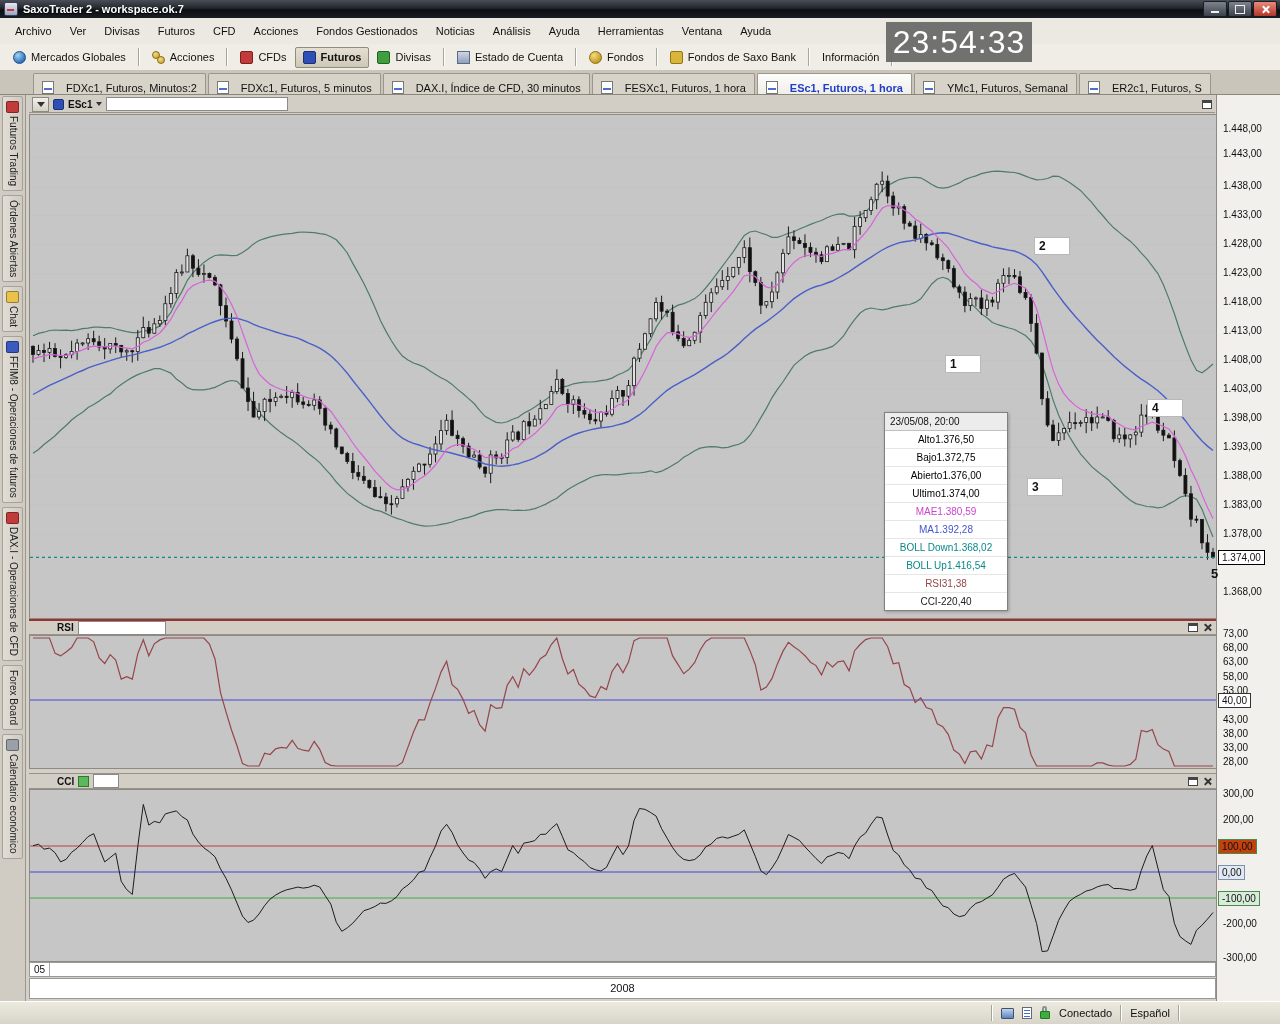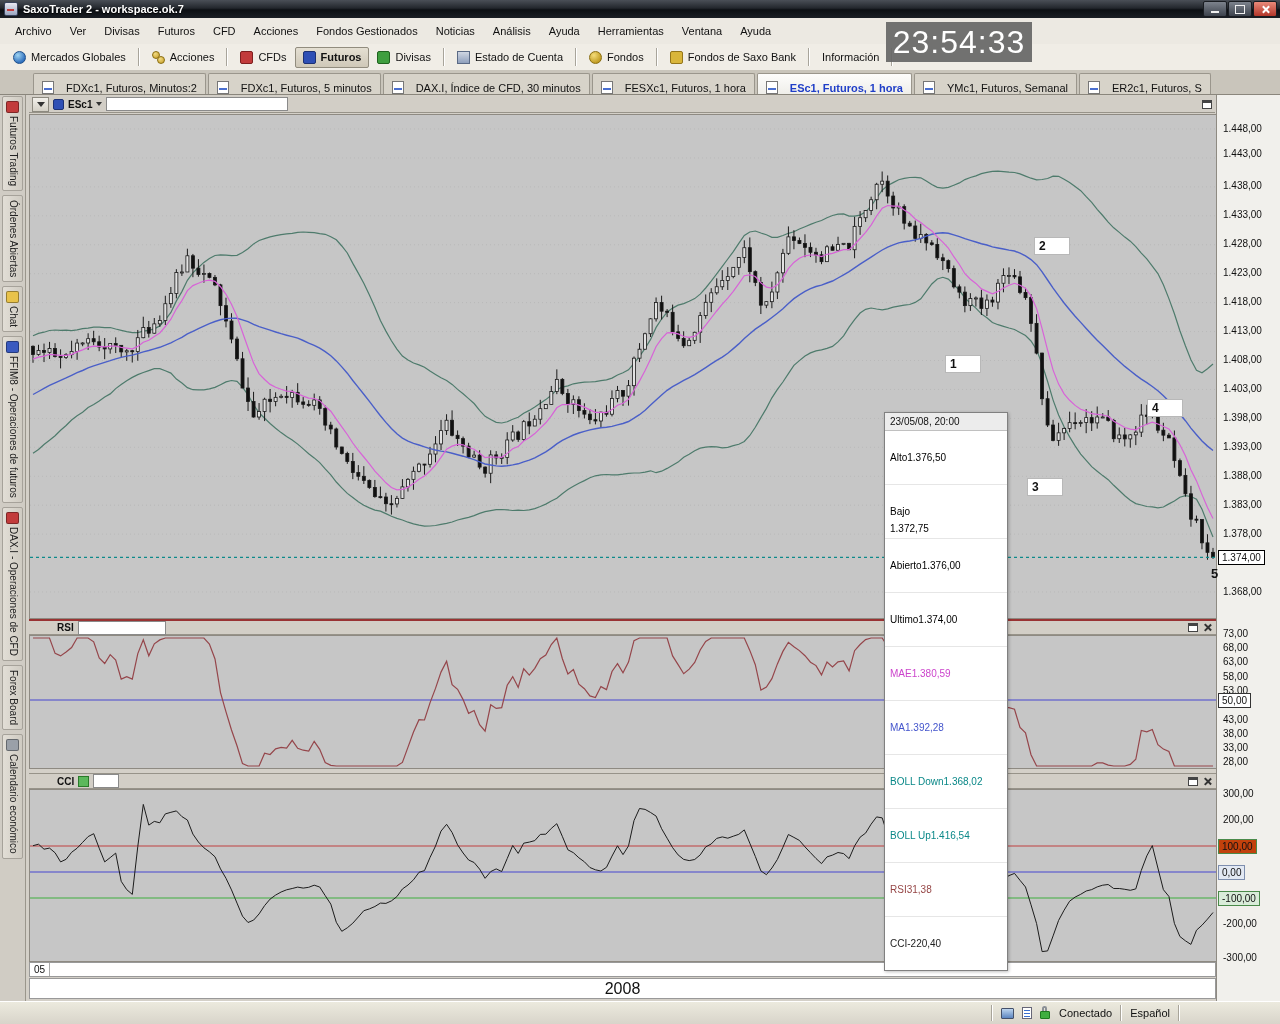--- a/index.html
+++ b/index.html
@@ -80,34 +80,34 @@
   .rsi-header,.cci-header{position:absolute;left:4px;width:1187px;height:16px;background:#d2cec6;
     display:flex;align-items:center;gap:4px;padding:0 3px 0 28px;box-sizing:border-box;border-bottom:1px solid #979389;}
   .rsi-header{top:525px;border-top:2px solid #993333;}
   .cci-header{top:679px;border-top:1px solid #979389;}
   .pane-label{font-size:10px;font-weight:bold;}
   .swatch{width:9px;height:9px;background:#5cb85c;border:1px solid #2a7a2a;}
   .date-strip{position:absolute;left:4px;top:868px;width:1187px;height:15px;background:#fff;border:1px solid #999;
     box-sizing:border-box;display:flex;align-items:center;font-size:10px;}
   .date-cell{padding:0 4px;border-right:1px solid #aaa;height:100%;display:flex;align-items:center;}
   .year-strip{position:absolute;left:4px;top:884px;width:1187px;height:21px;background:#fff;border:1px solid #999;
-    box-sizing:border-box;text-align:center;line-height:19px;font-size:16px;}
+    box-sizing:border-box;text-align:center;line-height:19px;font-size:11px;}
   .axis-col{position:absolute;right:0;top:0;width:64px;height:100%;background:#f1f0ec;border-left:1px solid #8e8a82;
     font-size:10px;box-sizing:border-box;}
   .axis-label{position:absolute;left:3px;height:13px;line-height:13px;padding:0 3px;white-space:nowrap;color:#111;}
   .axis-label.boxed{background:#fff;border:1px solid #333;left:1px;}
   
   .annot{position:absolute;width:34px;height:16px;background:#fff;box-shadow:0 0 0 1px #b8b8b8;
     font-size:12px;font-weight:bold;line-height:16px;padding-left:4px;box-sizing:border-box;z-index:25;}
   .annot-plain{position:absolute;font-size:13px;font-weight:bold;z-index:25;}
   
   .datawin{position:absolute;left:859px;top:318px;width:122px;background:#fff;border:1px solid #808080;
     font-size:10px;z-index:45;box-shadow:1px 1px 3px rgba(0,0,0,0.25);}
   .dw-header{height:17px;line-height:17px;padding:0 5px;background:#ececec;border-bottom:1px solid #c0c0c0;}
-  .dw-row{height:17px;line-height:17px;display:flex;justify-content:flex-start;padding:18px 5px;border-bottom:1px solid #e6e6e6;}
+  .dw-row{height:17px;line-height:17px;display:flex;justify-content:center;padding:0 5px;border-bottom:1px solid #e6e6e6;}
   .dw-row:last-child{border-bottom:none;}
   
   .statusbar{position:absolute;left:0;bottom:0;right:0;height:22px;background:linear-gradient(#eceade,#d8d4ca);
     border-top:1px solid #fff;display:flex;align-items:center;justify-content:flex-end;gap:8px;padding-right:6px;z-index:50;}
   .sb-sep{width:2px;height:16px;background:linear-gradient(to right,#a8a49a 1px,#fff 1px);}
   .sb-mon{width:13px;height:11px;border:1px solid #44506a;background:linear-gradient(#bcd4ee,#5c85c0);border-radius:1px;position:relative;box-sizing:border-box;}
   .sb-page{width:10px;height:12px;background:#fff;border:1px solid #667;position:relative;box-sizing:border-box;}
   .sb-page::after{content:"";position:absolute;left:1px;top:2px;width:6px;height:1px;background:#3a6fd0;box-shadow:0 3px 0 #3a6fd0,0 6px 0 #3a6fd0;}
   .sb-lock{width:11px;height:14px;position:relative;}
   .sb-lock::before{content:"";position:absolute;left:2px;top:0;width:5px;height:6px;border:2px solid #8a8f96;border-bottom:none;border-radius:4px 4px 0 0;box-sizing:border-box;}
@@ -776,21 +776,21 @@
       <div class="axis-label boxed" style="top: 455.775px; background: rgb(255, 255, 255); border-color: rgb(0, 0, 0);">1.374,00</div>
       <div class="axis-label" style="top: 532.72px;">73,00</div>
       <div class="axis-label" style="top: 547.02px;">68,00</div>
       <div class="axis-label" style="top: 561.32px;">63,00</div>
       <div class="axis-label" style="top: 575.62px;">58,00</div>
       <div class="axis-label" style="top: 589.92px;">53,00</div>
       <div class="axis-label" style="top: 618.52px;">43,00</div>
       <div class="axis-label" style="top: 632.82px;">38,00</div>
       <div class="axis-label" style="top: 647.12px;">33,00</div>
       <div class="axis-label" style="top: 661.42px;">28,00</div>
-      <div class="axis-label boxed" style="top: 598.5px; background: rgb(255, 255, 255); border-color: rgb(51, 51, 51);">50,00</div>
+      <div class="axis-label boxed" style="top: 598.5px; background: rgb(255, 255, 255); border-color: rgb(51, 51, 51);">40,00</div>
       <div class="axis-label" style="top: 692.5px;">300,00</div>
       <div class="axis-label" style="top: 718.5px;">200,00</div>
       <div class="axis-label" style="top: 822.5px;">-200,00</div>
       <div class="axis-label" style="top: 848.5px; margin-top: 8px;">-300,00</div>
       <div class="axis-label boxed" style="top: 744.5px; background: #c2410c; border-color: rgb(74, 138, 74); text-align: right;">100,00</div>
       <div class="axis-label boxed" style="top: 770.5px; background: rgb(227, 233, 243); border-color: rgb(126, 142, 174);">0,00</div>
       <div class="axis-label boxed" style="top: 796.5px; background: rgb(217, 236, 217); border-color: rgb(74, 138, 74);">-100,00</div>
     </div>
 
   <div class="annot" style="left:921px;top:262px;">1</div>
@@ -798,21 +798,21 @@
   <div class="annot" style="left:1003px;top:385px;">3</div>
   <div class="annot" style="left:1123px;top:306px;">4</div>
   <div class="annot-plain" style="left:1186px;top:472px;">5</div>
 
   <div class="datawin">
     <div class="dw-header">23/05/08, 20:00</div>
     <div class="dw-row" style="color: rgb(0, 0, 0);">
         <span>Alto</span>
         <span>1.376,50</span>
       </div>
-    <div class="dw-row" style="color: rgb(0, 0, 0); flex-direction: column;">
+    <div class="dw-row" style="color: rgb(0, 0, 0);">
         <span>Bajo</span>
         <span>1.372,75</span>
       </div>
     <div class="dw-row" style="color: rgb(0, 0, 0);">
         <span>Abierto</span>
         <span>1.376,00</span>
       </div>
     <div class="dw-row" style="color: rgb(0, 0, 0);">
         <span>Ultimo</span>
         <span>1.374,00</span>

